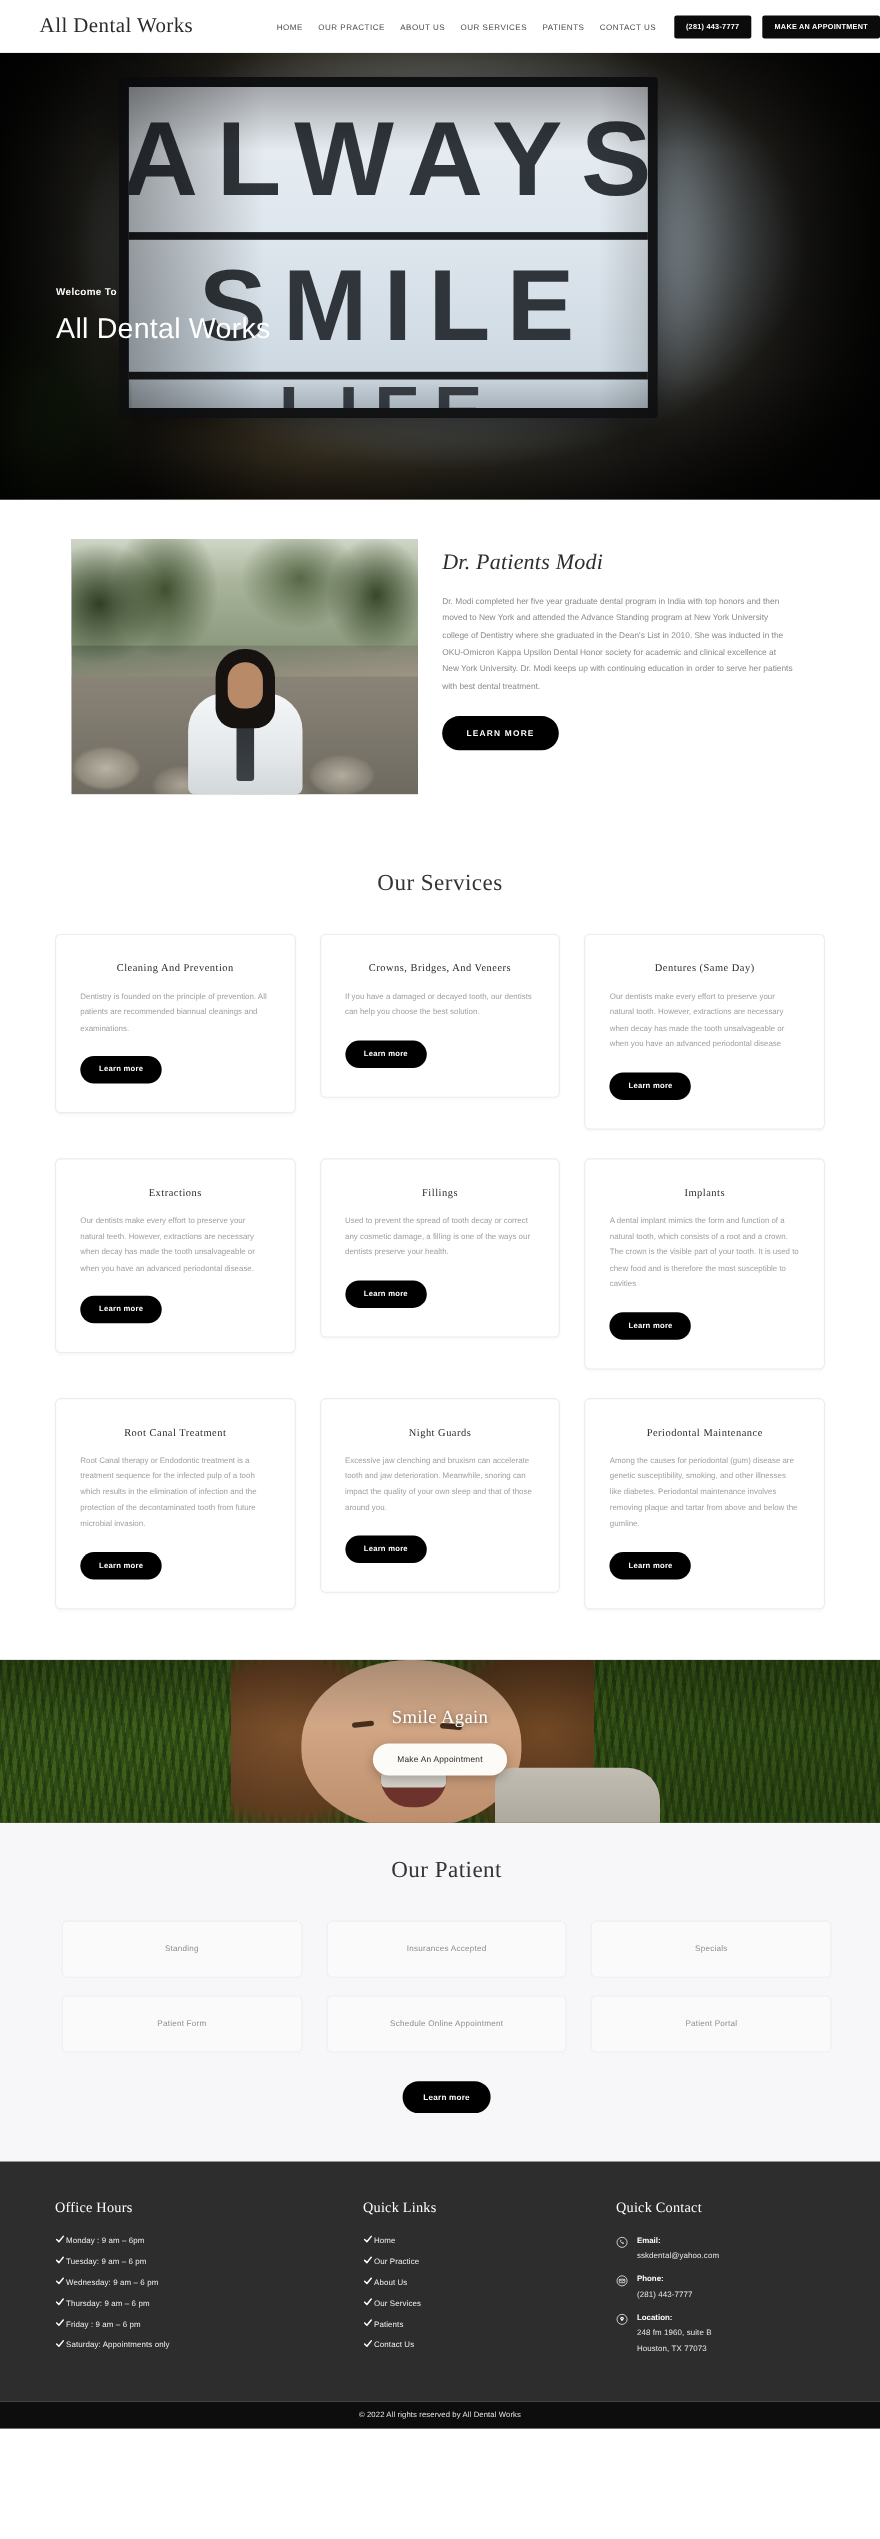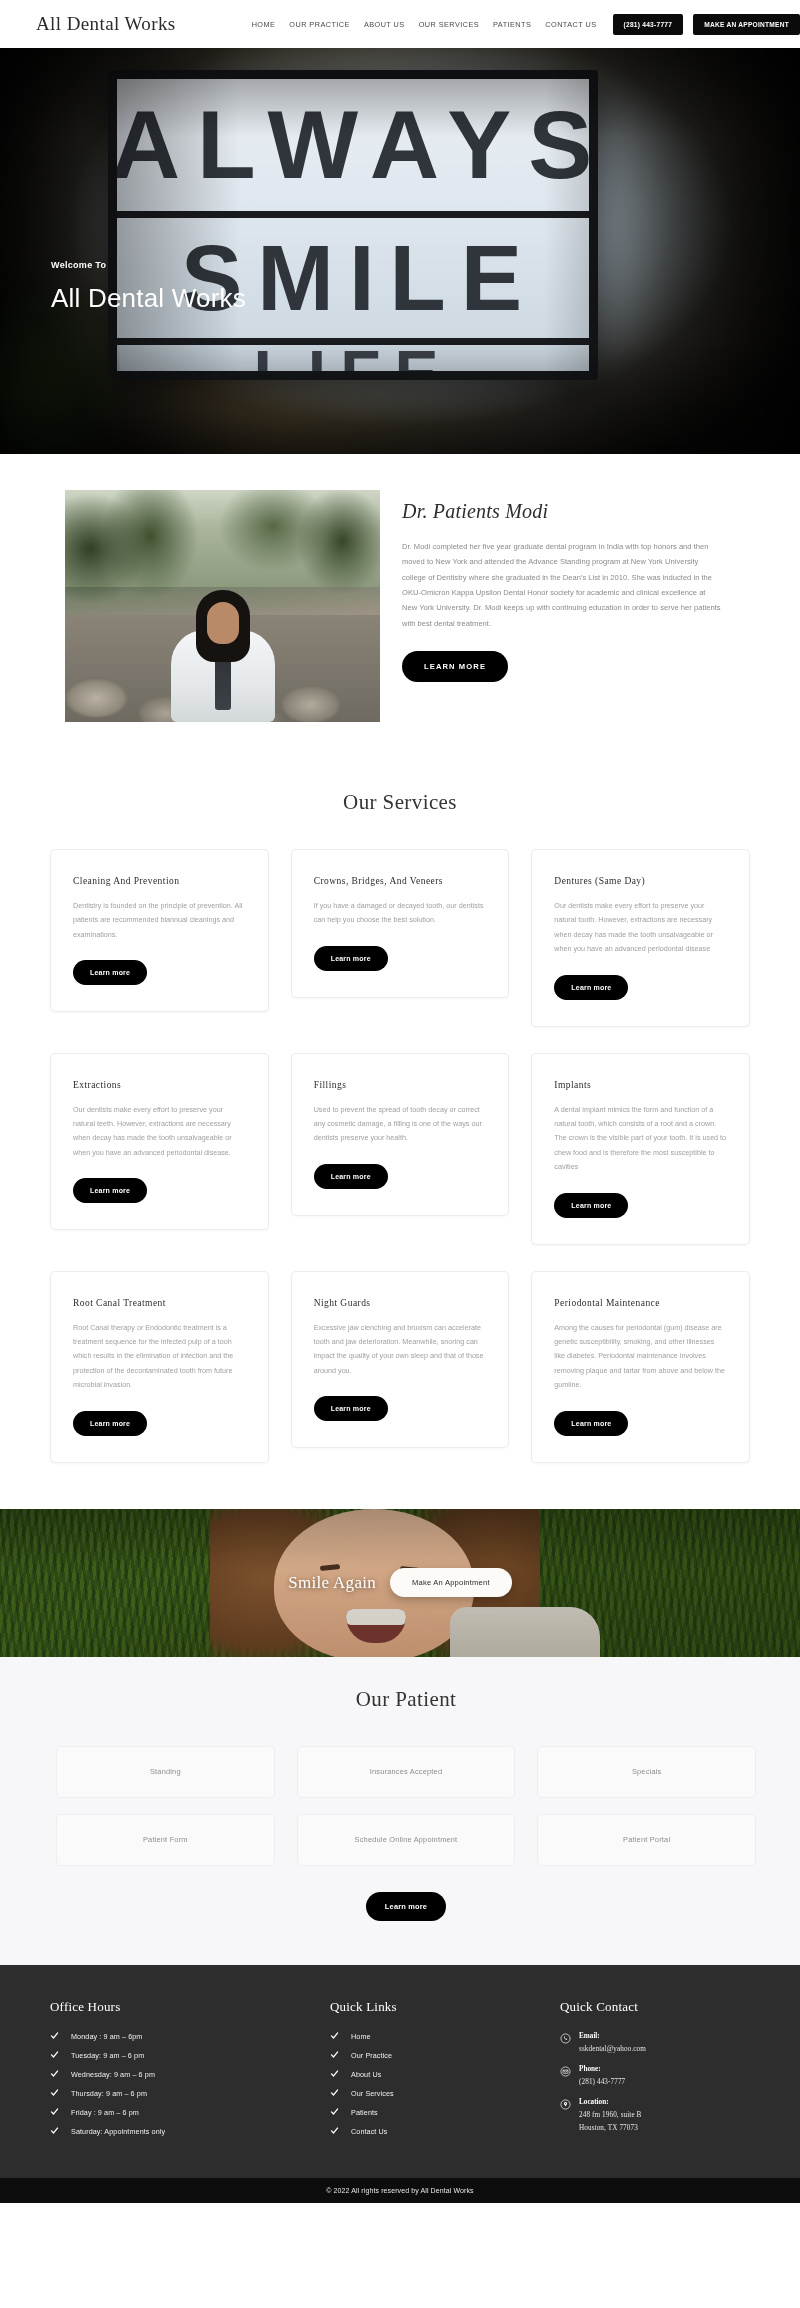--- a/index.html
+++ b/index.html
@@ -171,21 +171,21 @@
   .service-card {
     background: #ffffff;
     border: 1px solid #ececec;
     border-radius: 5px;
     padding: 26px 22px 26px 22px;
     box-shadow: 0 1px 3px rgba(0,0,0,.035);
   }
   .service-title {
     font-family: "Liberation Serif", serif;
     font-size: 9.5px; font-weight: 400; color: #2b2b2b;
-    letter-spacing: .45px; margin-bottom: 13px;
+    letter-spacing: .45px; margin-bottom: 13px; text-align: center;
   }
   .service-desc {
     font-size: 7.2px; line-height: 2.0; color: #a0a0a0;
     margin-bottom: 18px;
   }
   .btn-pill-sm {
     display: inline-block; background: #000000; color: #ffffff;
     font-size: 7px; font-weight: 700; letter-spacing: .2px;
     padding: 9px 17px; border: none; border-radius: 18px; cursor: pointer;
   }
@@ -225,21 +225,21 @@
   .sb-shirt {
     position:absolute; left:240px; top:112px; width:150px; height:70px;
     background: linear-gradient(180deg,#ddd7cb,#c6c0b2); border-radius:16px 30px 0 0;
   }
   .sb-overlay {
     position: absolute; inset: 0;
     background: linear-gradient(180deg, rgba(0,0,0,.3) 0%, rgba(0,0,0,.1) 40%, rgba(0,0,0,.15) 100%);
   }
   .sb-content {
     position: relative; z-index: 5;
-    height: 100%; display: flex; 
+    height: 100%; display: flex; flex-direction: column;
     align-items: center; justify-content: center; gap: 14px;
   }
   .smile-title {
     font-family: "Liberation Serif", serif;
     font-size: 17px; font-weight: 400; color: #ffffff;
     letter-spacing: .3px; text-shadow: 0 1px 5px rgba(0,0,0,.55);
   }
   .btn-pill-white {
     background: #fdfbf7; color: #2a2a2a;
     font-size: 7.6px; font-weight: 400; letter-spacing: .2px;
@@ -274,29 +274,29 @@
     width: 700px; margin: 0 auto;
     display: grid; grid-template-columns: 280px 230px 1fr;
   }
   .footer-head {
     font-family: "Liberation Serif", serif;
     font-size: 13px; font-weight: 400; color: #ffffff;
     letter-spacing: .2px; margin-bottom: 17px;
   }
   .footer-list { list-style: none; }
   .footer-list li {
-    display: flex; align-items: flex-start; gap: 12px;
+    display: flex; align-items: flex-start; gap: 1px;
     font-size: 7.2px; color: #f0f0f0; margin-bottom: 10px;
     letter-spacing: .1px;
   }
   .check-ico { width: 9px; height: 9px; flex: 0 0 9px; margin-top: -.5px; }
   .check-ico svg { width: 9px; height: 9px; display: block; }
   .ql-link { color: #f0f0f0; text-decoration: none; cursor: pointer; }
   .contact-list { list-style: none; }
-  .contact-item { display: flex; gap: 8px; margin-bottom: 12px; font-family: Liberation Serif, serif; }
+  .contact-item { display: flex; gap: 8px; margin-bottom: 12px; }
   .c-ico { width: 11px; height: 11px; flex: 0 0 11px; margin-top: 1px; }
   .c-ico svg { width: 11px; height: 11px; display: block; }
   .c-body { display: flex; flex-direction: column; gap: 5px; }
   .c-label { font-size: 7.2px; font-weight: 700; color: #ffffff; }
   .c-value { font-size: 7.2px; color: #e8e8e8; letter-spacing: .1px; }
   .copyright-bar {
     width: 800px; background: #0d0d0d;
     text-align: center; padding: 9px 0;
     font-size: 7px; color: #e6e6e6; letter-spacing: .1px;
   }

